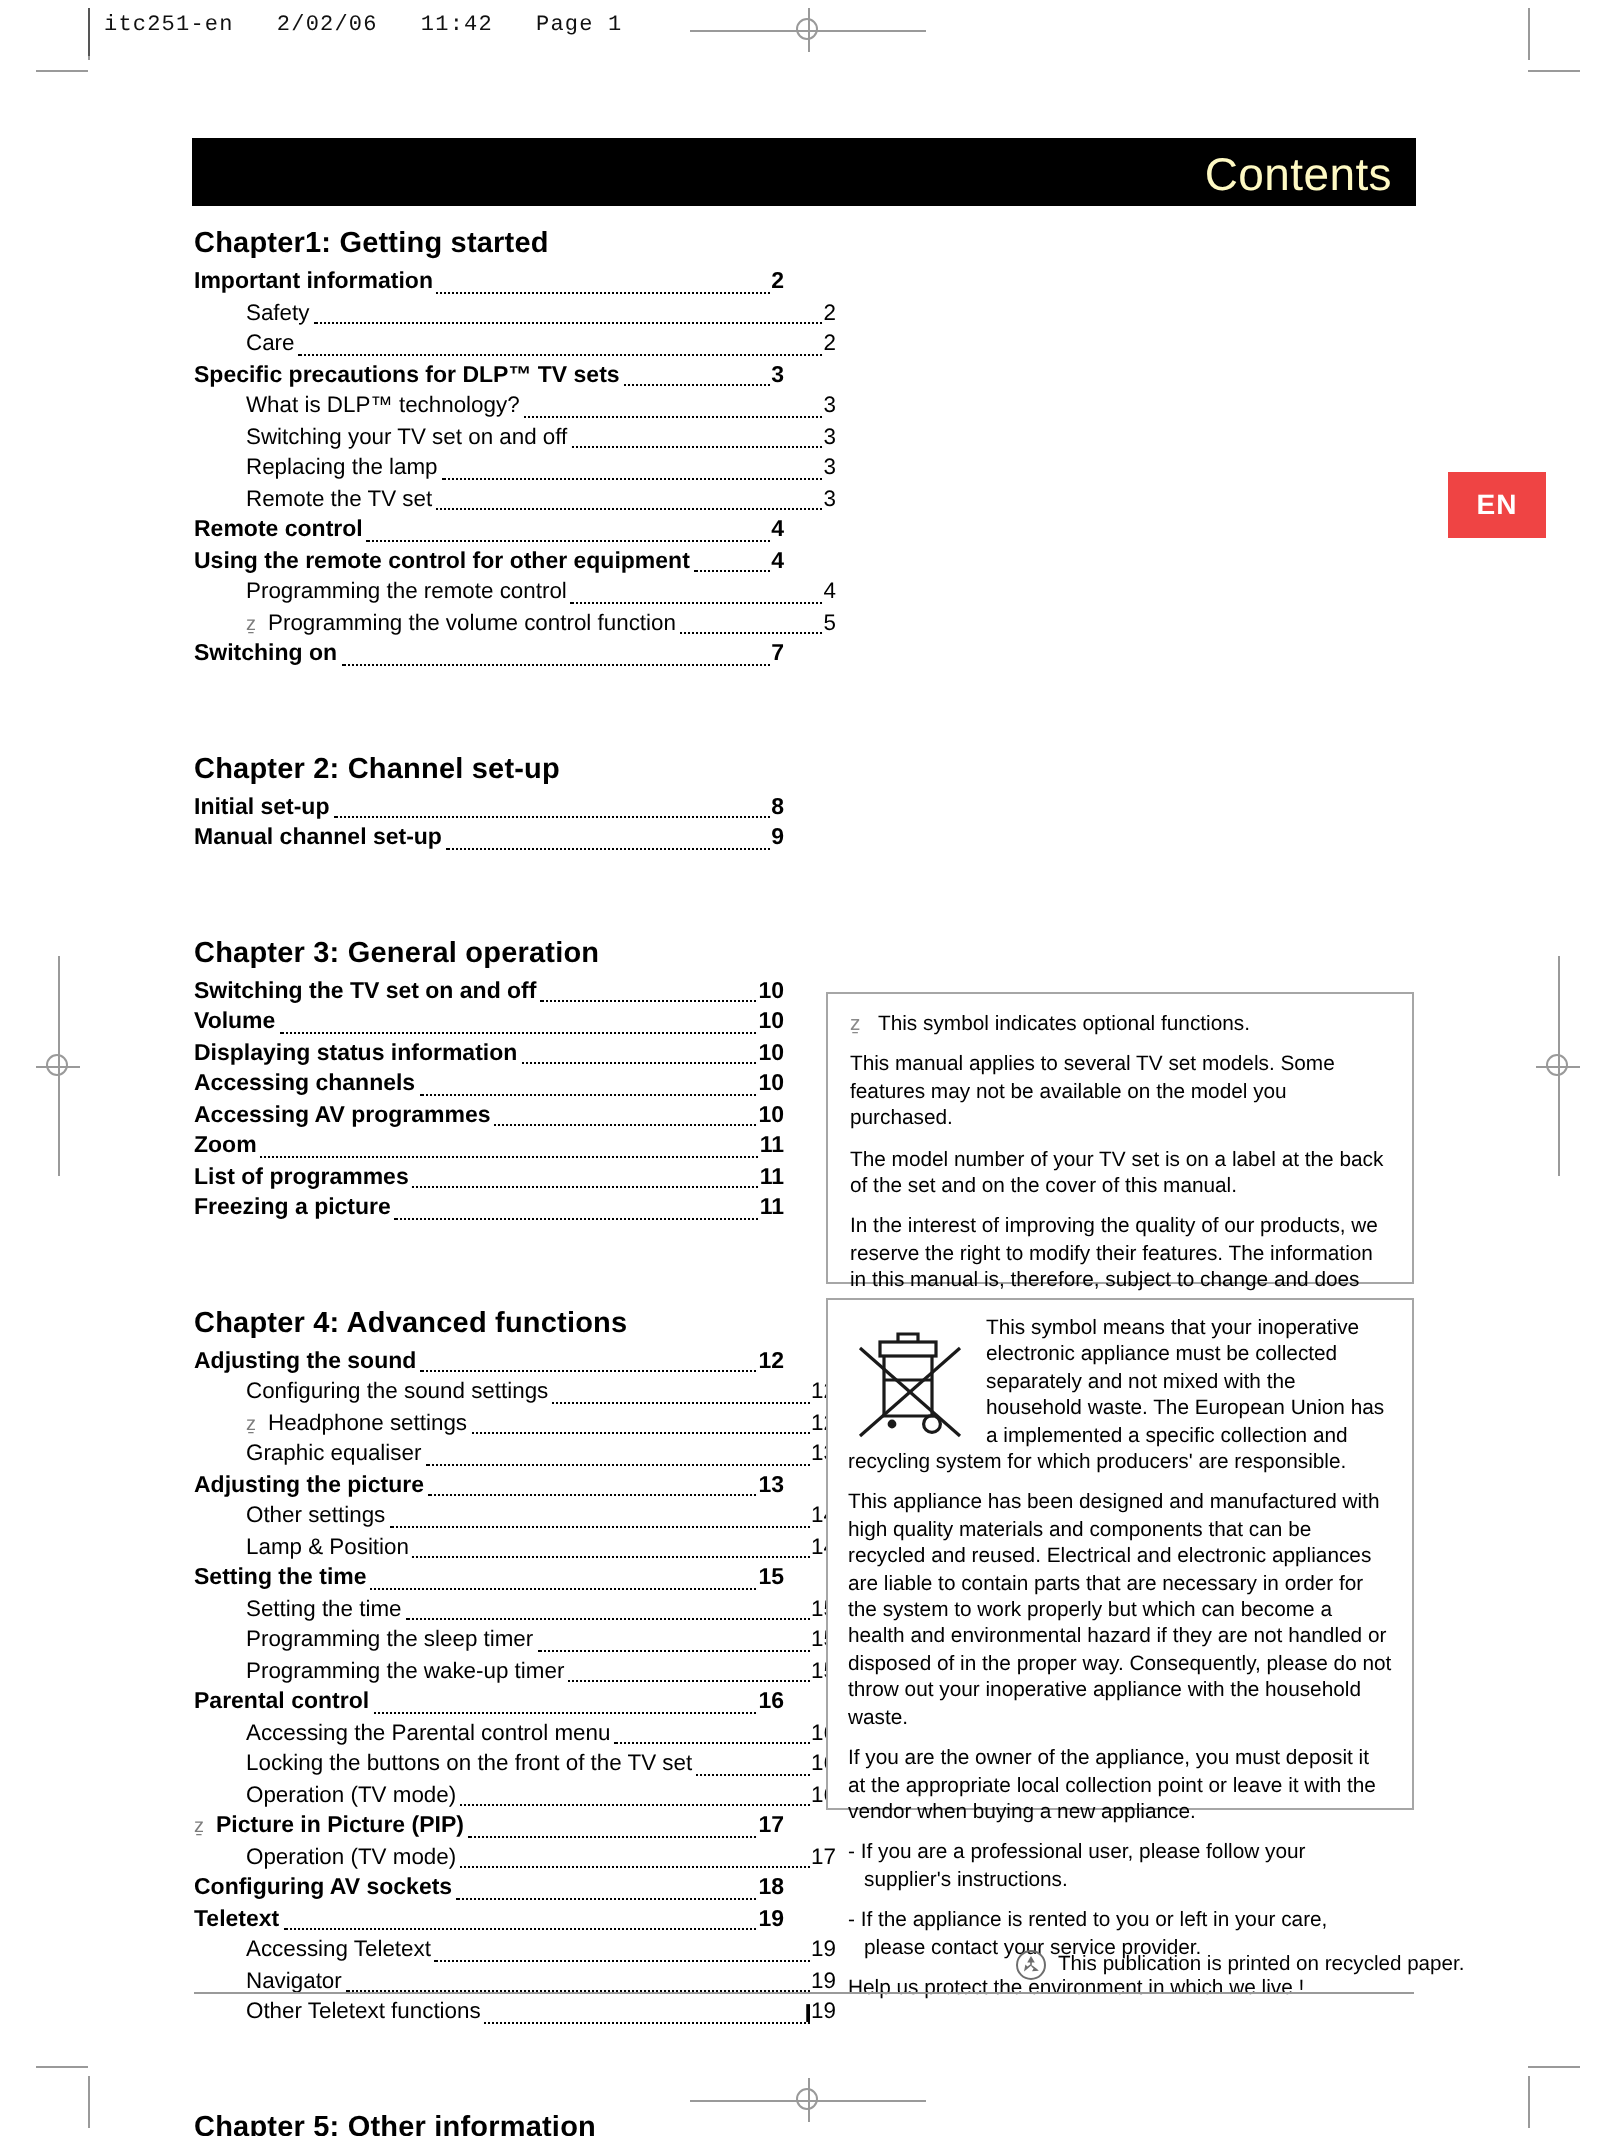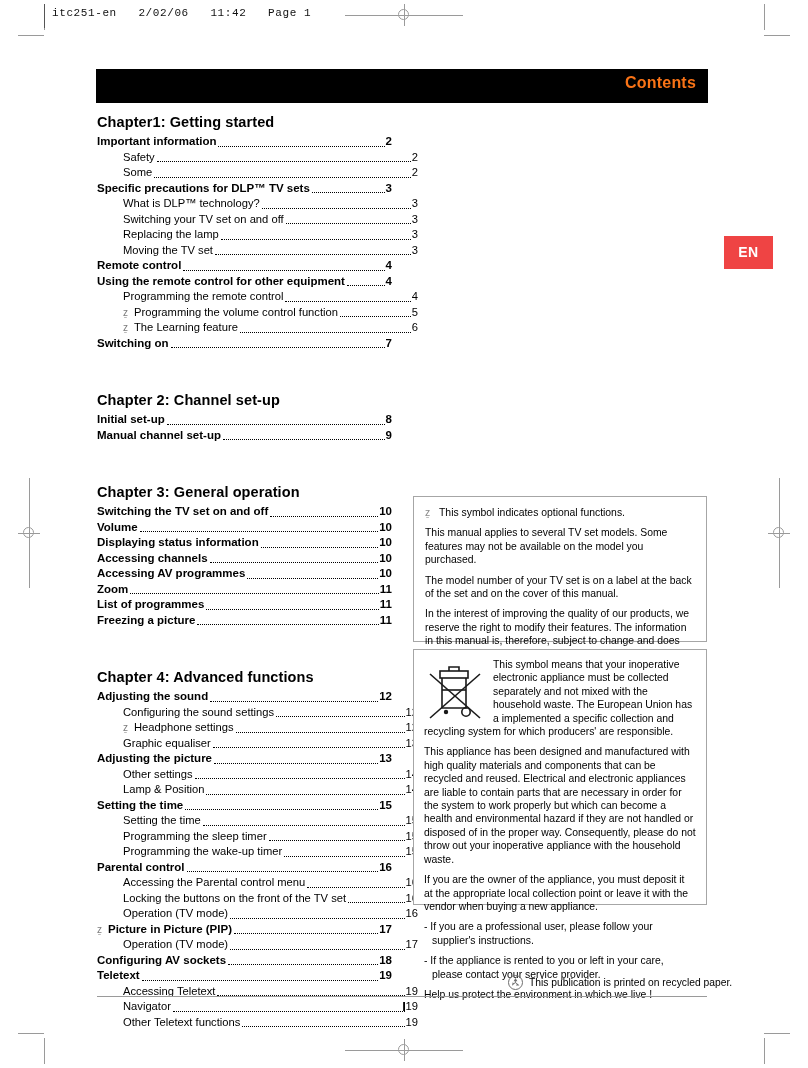--- a/index.html
+++ b/index.html
@@ -19,21 +19,21 @@
   
   #hdr{position:absolute;left:0;top:4px;width:808px;height:26px;}
   #hdr .vbar{position:absolute;left:44px;top:0;width:1px;height:24px;background:#555;}
   #hdr .txt{position:absolute;left:52px;top:3px;font-family:"Liberation Mono","DejaVu Sans Mono",monospace;
             font-size:11px;letter-spacing:.6px;color:#111;white-space:pre;}
 
   
   #page{position:absolute;left:0;top:0;width:808px;height:1068px;}
 
   #banner{position:absolute;left:96px;top:69px;width:612px;height:34px;background:#000;}
-  #banner .t{position:absolute;right:12px;top:5px;color:#f97316;font-size:16px;font-weight:bold;
+  #banner .t{position:absolute;right:12px;top:5px;color:#fef9c3;font-size:23px;font-weight:normal;
              letter-spacing:.2px;}
 
   .col-left{position:absolute;left:97px;top:113px;width:295px;}
 
   .chapter{font-size:14.5px;font-weight:bold;letter-spacing:.1px;margin:0 0 2px 0;line-height:19px;}
   .chapter.spaced{margin-top:40px;}
 
   .row{display:flex;align-items:flex-end;line-height:15.5px;width:100%;}
   .row .lbl{white-space:nowrap;font-size:11.3px;}
   .row .dots{flex:1;border-bottom:1px dotted #000;margin:0 1px 3px 2px;height:8px;min-width:6px;}
@@ -135,21 +135,21 @@
         <div class="lbl"><span>Important information</span></div>
         <div class="dots"></div>
         <div class="pg">2</div>
       </div>
       <div class="row lvl2">
         <div class="lbl"><span>Safety</span></div>
         <div class="dots"></div>
         <div class="pg">2</div>
       </div>
       <div class="row lvl2">
-        <div class="lbl"><span>Some</span></div>
+        <div class="lbl"><span>Care</span></div>
         <div class="dots"></div>
         <div class="pg">2</div>
       </div>
       <div class="row lvl1">
         <div class="lbl"><span>Specific precautions for DLP™ TV sets</span></div>
         <div class="dots"></div>
         <div class="pg">3</div>
       </div>
       <div class="row lvl2">
         <div class="lbl"><span>What is DLP™ technology?</span></div>
@@ -160,21 +160,21 @@
         <div class="lbl"><span>Switching your TV set on and off</span></div>
         <div class="dots"></div>
         <div class="pg">3</div>
       </div>
       <div class="row lvl2">
         <div class="lbl"><span>Replacing the lamp</span></div>
         <div class="dots"></div>
         <div class="pg">3</div>
       </div>
       <div class="row lvl2">
-        <div class="lbl"><span>Moving the TV set</span></div>
+        <div class="lbl"><span>Remote the TV set</span></div>
         <div class="dots"></div>
         <div class="pg">3</div>
       </div>
       <div class="row lvl1">
         <div class="lbl"><span>Remote control</span></div>
         <div class="dots"></div>
         <div class="pg">4</div>
       </div>
       <div class="row lvl1">
         <div class="lbl"><span>Using the remote control for other equipment</span></div>
@@ -183,25 +183,20 @@
       </div>
       <div class="row lvl2">
         <div class="lbl"><span>Programming the remote control</span></div>
         <div class="dots"></div>
         <div class="pg">4</div>
       </div>
       <div class="row lvl2 opt">
         <div class="lbl"><span class="optmark">ẕ</span><span>Programming the volume control function</span></div>
         <div class="dots"></div>
         <div class="pg">5</div>
-      </div>
-      <div class="row lvl2 opt">
-        <div class="lbl"><span class="optmark">ẕ</span><span>The Learning feature</span></div>
-        <div class="dots"></div>
-        <div class="pg">6</div>
       </div>
       <div class="row lvl1">
         <div class="lbl"><span>Switching on</span></div>
         <div class="dots"></div>
         <div class="pg">7</div>
       </div>
       <div class="chapter spaced">Chapter 2: Channel set-up</div>
       <div class="row lvl1">
         <div class="lbl"><span>Initial set-up</span></div>
         <div class="dots"></div>

